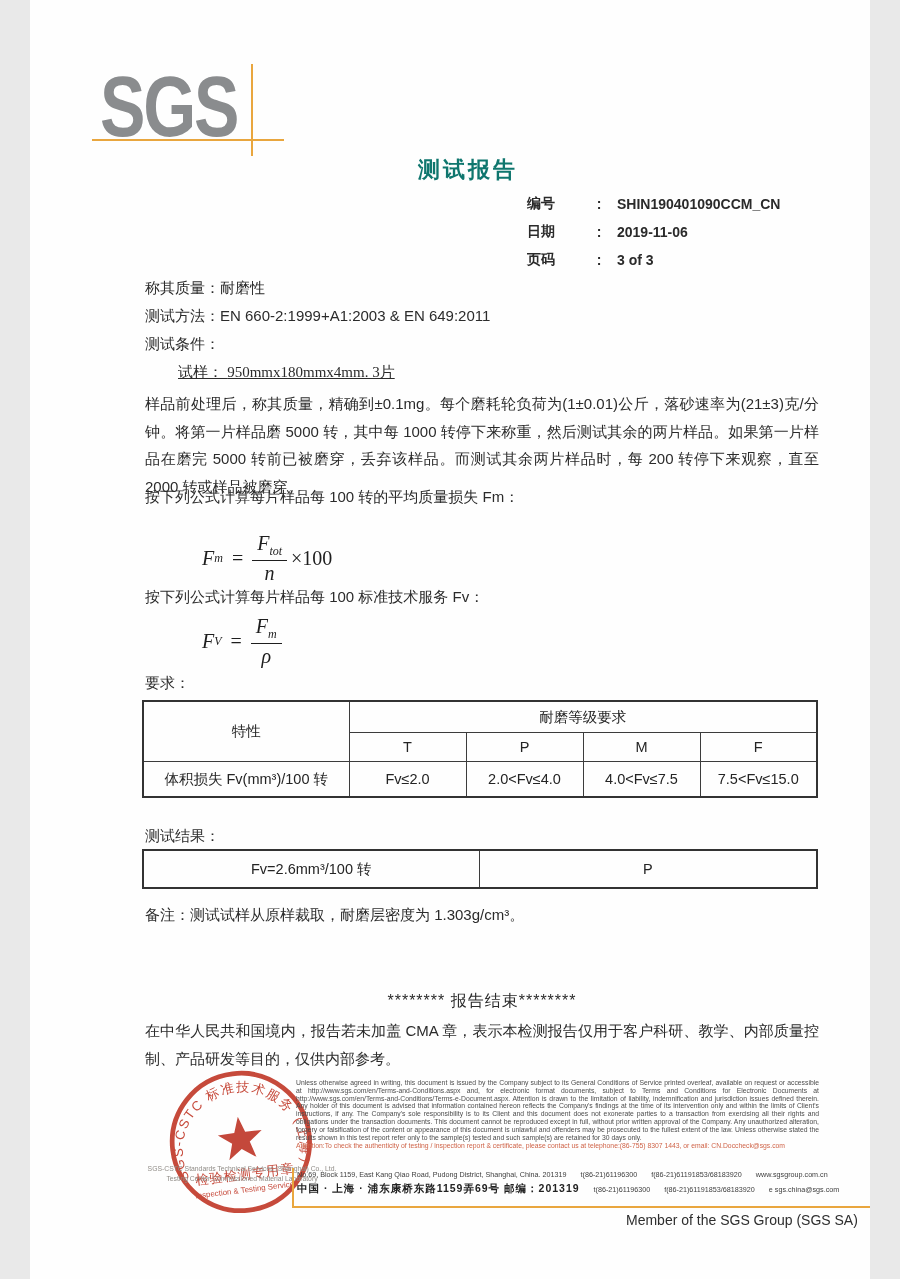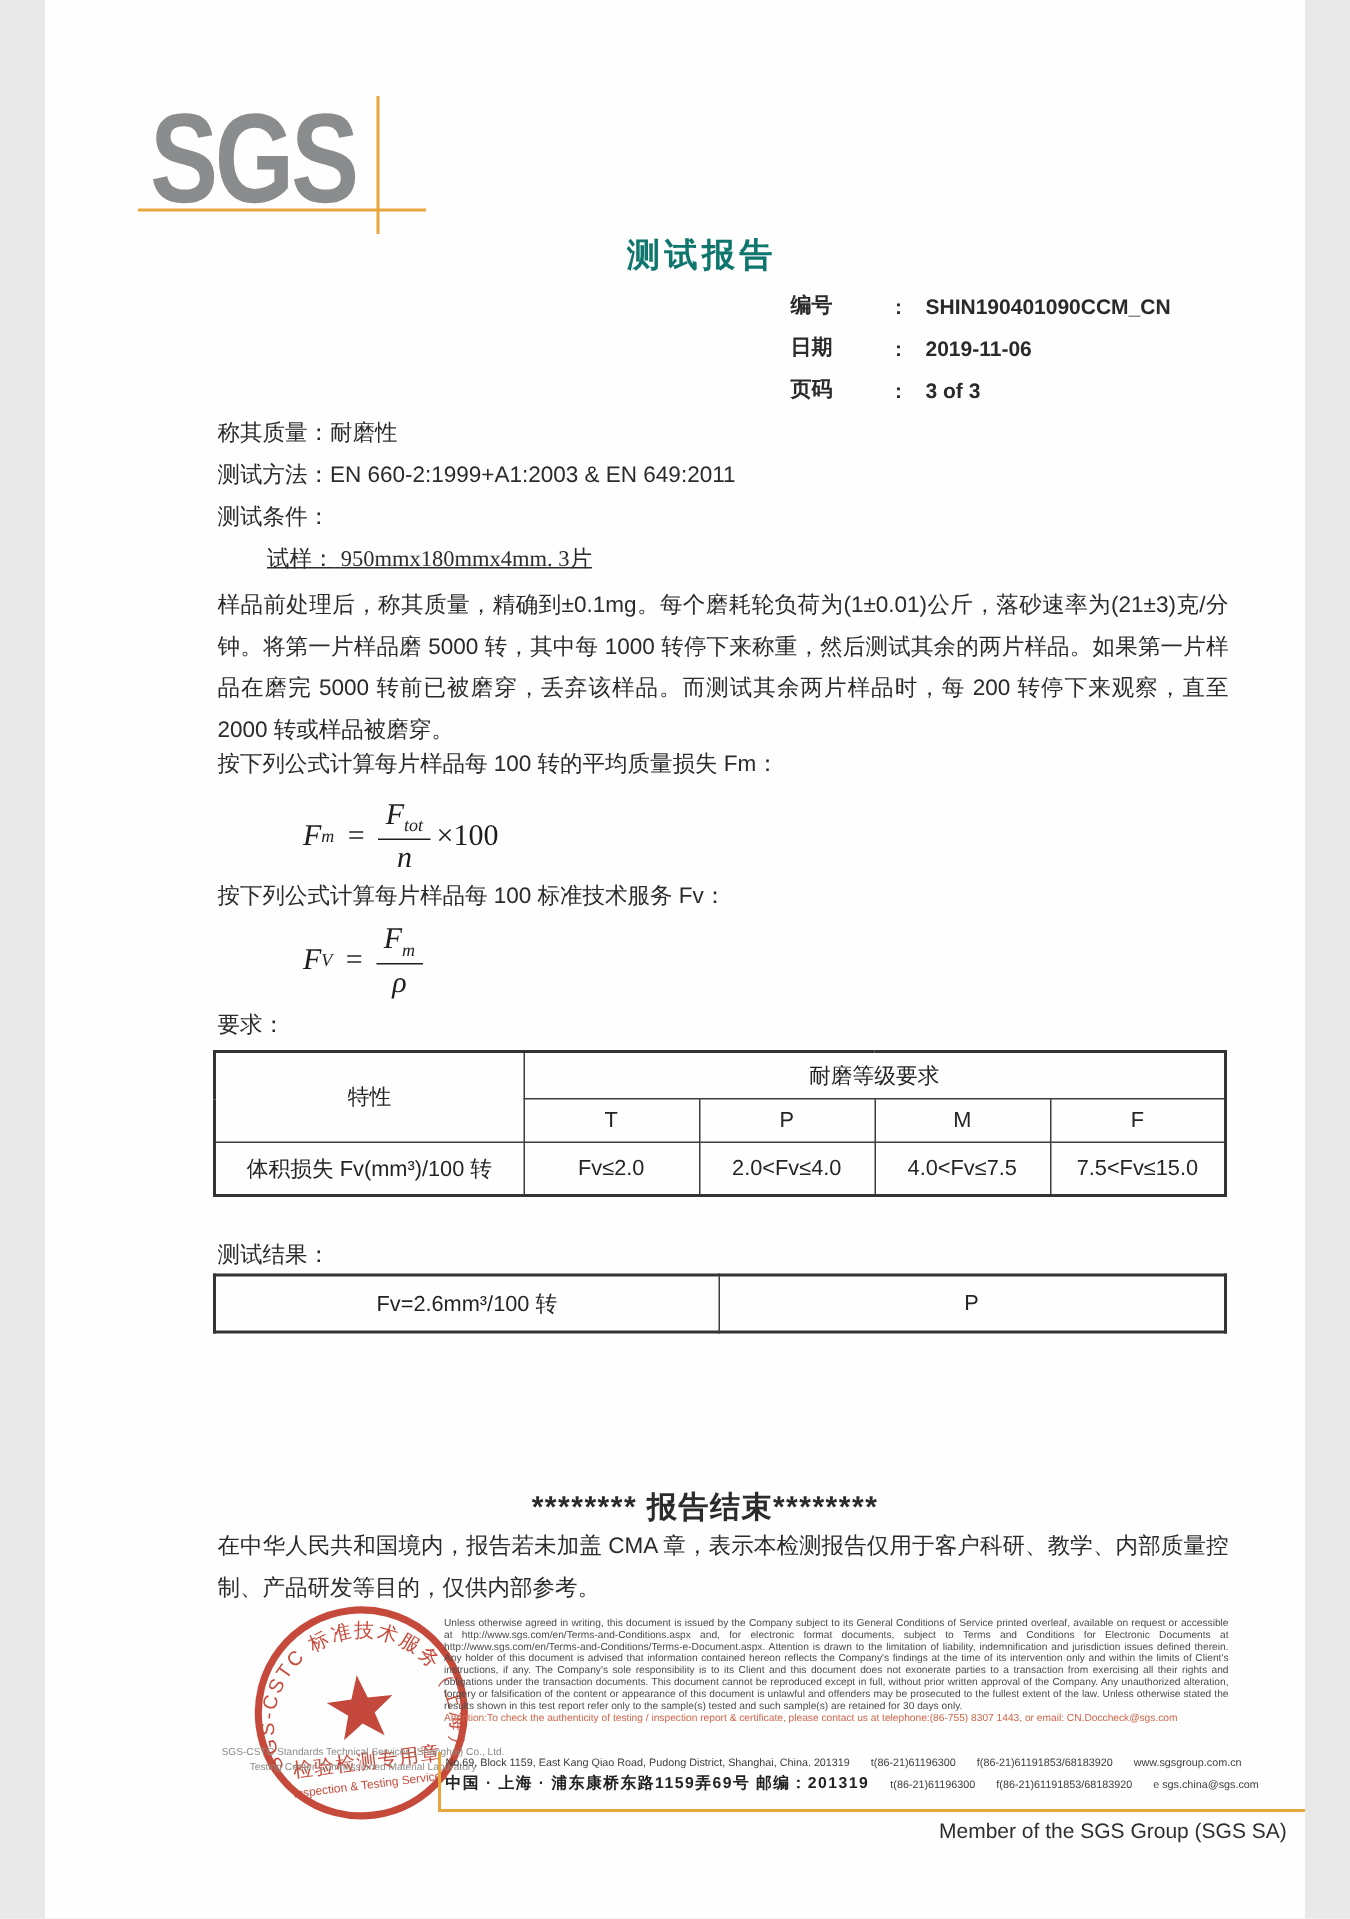--- a/index.html
+++ b/index.html
@@ -20,21 +20,21 @@
   
   .report-title { position:absolute; left:388px; top:155px; margin:0; font-size:22px; font-weight:bold; letter-spacing:3px; color:#0f766e; }
   .meta { position:absolute; left:497px; top:190px; font-size:14px; font-weight:bold; color:#2a2a2a; }
   .meta-row { display:flex; height:28px; align-items:center; }
   .meta-label { width:54px; }
   .meta-colon { width:36px; text-align:center; }
   
   .bodyline { position:absolute; left:115px; font-size:15px; white-space:nowrap; }
   .serif { font-family:"Liberation Serif","DejaVu Serif",serif; }
   .para { position:absolute; left:115px; width:674px; font-size:15px; line-height:27.5px; text-align:justify; }
-  .center-line { position:absolute; left:103px; width:674px; text-align:center; font-size:20px; font-weight:bold; letter-spacing:1px; }
+  .center-line { position:absolute; left:115px; width:674px; text-align:center; font-size:16px; font-weight:normal; letter-spacing:1px; }
   
   .formula { position:absolute; left:172px; font-family:"Liberation Serif","DejaVu Serif",serif; font-size:20px; color:#1e1e1e; display:flex; align-items:center; }
   .fvar { font-style:italic; }
   .fsub { font-style:italic; font-size:12px; }
   .feq { margin:0 9px; font-style:normal; }
   .frac { display:inline-flex; flex-direction:column; align-items:center; }
   .fnum { border-bottom:1.5px solid #1e1e1e; padding:0 5px 2px; line-height:1.05; }
   .fden { padding-top:2px; line-height:1.05; }
   .fsuffix { margin-left:4px; }
   
@@ -101,21 +101,21 @@
   </div>
   <div class="bodyline" style="top:335px;">
     <span>测试条件：</span>
   </div>
   <div class="bodyline" style="top:363px; left:148px;text-decoration:underline;">
     <span>试样：</span>&nbsp;<span class="serif">950mmx180mmx4mm. 3片</span>
   </div>
 
   <div class="para" style="top:390px;">样品前处理后，称其质量，精确到±0.1mg。每个磨耗轮负荷为(1±0.01)公斤，落砂速率为(21±3)克/分钟。将第一片样品磨 5000 转，其中每 1000 转停下来称重，然后测试其余的两片样品。如果第一片样品在磨完 5000 转前已被磨穿，丢弃该样品。而测试其余两片样品时，每 200 转停下来观察，直至 2000 转或样品被磨穿。</div>
 
-  <div class="bodyline" style="top:500px;">按下列公式计算每片样品每 100 转的平均质量损失 Fm：</div>
+  <div class="bodyline" style="top:488px;">按下列公式计算每片样品每 100 转的平均质量损失 Fm：</div>
 
   <div class="formula" style="top:533px;">
     <span class="fvar">F</span>
       <sub class="fsub">m</sub>
     <span class="feq">=</span>
     <span class="frac">
       <span class="fnum"><span class="fvar">F</span><sub class="fsub">tot</sub></span>
       <span class="fden fvar">n</span>
     </span>
     <span class="fsuffix">×100</span>
@@ -176,20 +176,21 @@
         </colgroup>
       <tbody>
       <tr class="r2">
         <td>Fv=2.6mm³/100 转</td>
         <td>P</td>
       </tr>
     </tbody>
       </table>
   </div>
 
+  <div class="bodyline" style="top:906px;">备注：测试试样从原样裁取，耐磨层密度为 1.303g/cm³。</div>
 
 
   <div class="center-line" style="top:991px;">******** 报告结束********</div>
 
   <div class="para" style="top:1017px;">在中华人民共和国境内，报告若未加盖 CMA 章，表示本检测报告仅用于客户科研、教学、内部质量控制、产品研发等目的，仅供内部参考。</div>
 
   <svg class="stamp" width="170" height="150" viewBox="0 0 160 142">
     <circle cx="80" cy="70" r="65" fill="none" stroke="#c23b2b" stroke-width="4.5"></circle>
     <defs>
       <path id="ringArc" d="M 28.5 100.2 A 56 56 0 1 1 131.5 100.2" fill="none"></path>

